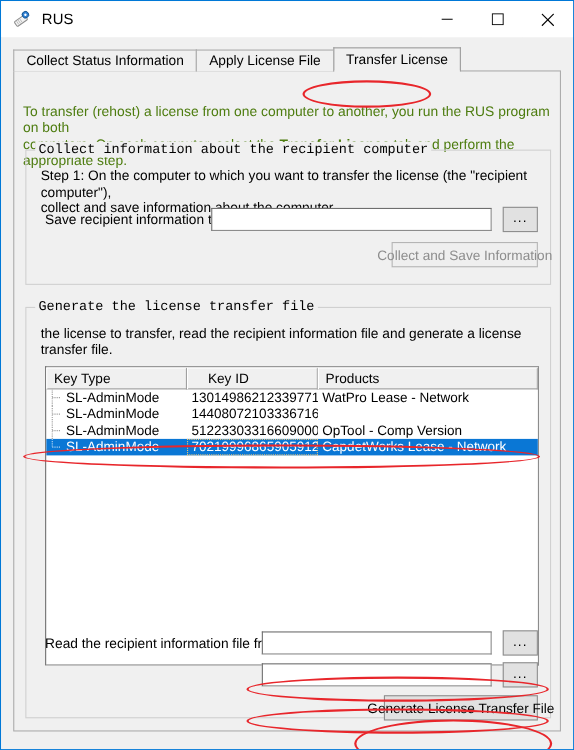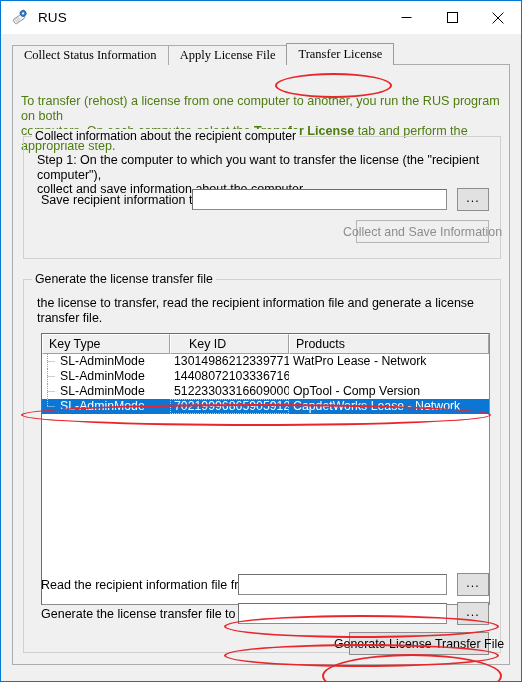--- a/index.html
+++ b/index.html
@@ -72,21 +72,20 @@
 
   
   .tabstrip {
     position: absolute;
     left: 11px;
     top: 9px;
     height: 22px;
     display: flex;
     align-items: flex-end;
     z-index: 4;
-    font-family: Liberation Serif, serif;
   }
   .tab {
     height: 20px;
     line-height: 19px;
     padding: 0 11px;
     font-size: 12.5px;
     color: #000;
     background: #f0f0f0;
     border: 1px solid #acacac;
     border-bottom: none;
@@ -146,20 +145,21 @@
   }
   .gb-legend {
     position: absolute;
     top: -8px;
     left: 8px;
     padding: 0 3px;
     background: #f0f0f0;
     font-size: 12.3px;
     color: #000;
     white-space: nowrap;
+    font-family: Liberation Mono, monospace;
   }
 
   #group-recipient {
     left: 10px;
     top: 71px;
     width: 478px;
     height: 123px;
   }
   #group-transfer {
     left: 10px;
@@ -401,21 +401,20 @@
                 <div class="lv-cell keyid" style="width: 119px; padding-left: 4px;">702199968659059127</div>
                 <div class="lv-cell" style="flex: 1 1 0%; padding-left: 4px;">CapdetWorks Lease - Network</div>
               </div>
             </div>
         </div>
 
         <div class="field-label" style="left:17px; top:298px;">Read the recipient information file from</div>
         <input class="textbox" type="text" style="left: 214px; top: 294px; width: 209px; padding: 0px 3px; font-family: &quot;Liberation Sans&quot;, sans-serif; font-size: 12.3px;" value="">
         <div class="btn ellipsis" style="left:433px; top:293px; width:32px;">...</div>
 
-        <div class="field-label" style="left:17px; top:327px;">Generate the license transfer file to</div>
         <input class="textbox" type="text" style="left: 214px; top: 323px; width: 209px; padding: 0px 3px; font-family: &quot;Liberation Sans&quot;, sans-serif; font-size: 12.3px;" value="">
         <div class="btn ellipsis" style="left:433px; top:322px; width:32px;">...</div>
 
         <div class="btn" style="left:325px; top:352px; width:140px;">Generate License Transfer File</div>
       </div>
     </div>
 
     <div class="tabstrip" id="tabstrip">
         <div class="tab"><span>Collect Status Information</span></div>
         <div class="tab"><span>Apply License File</span></div>

